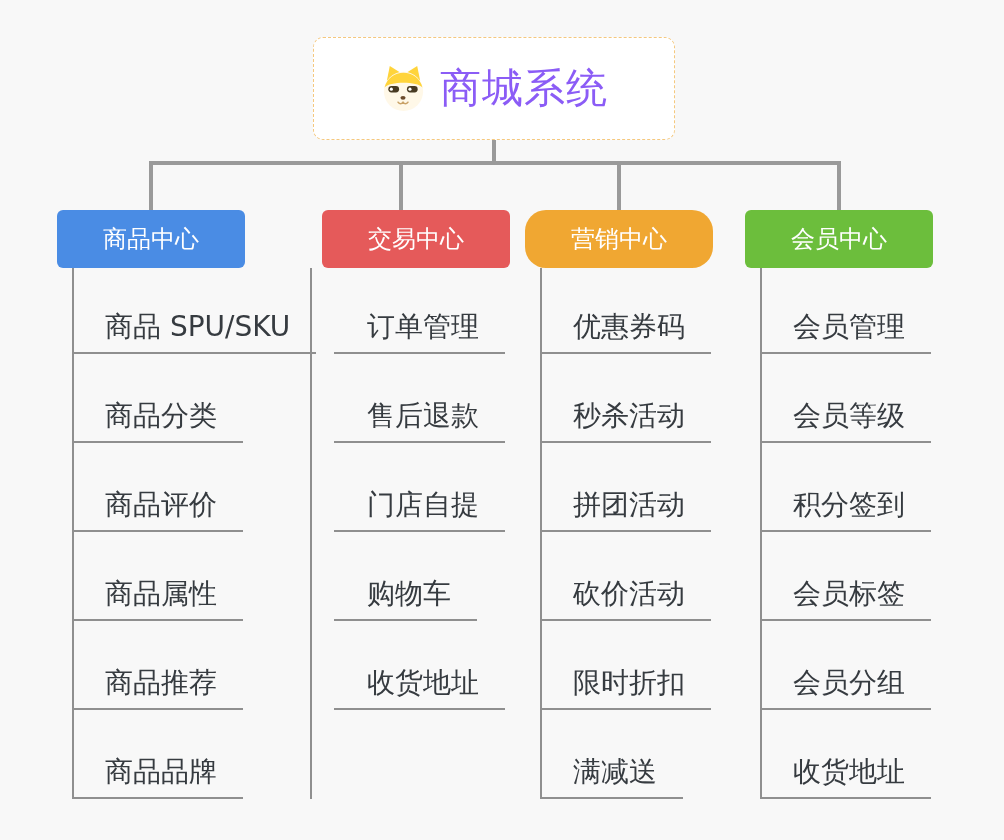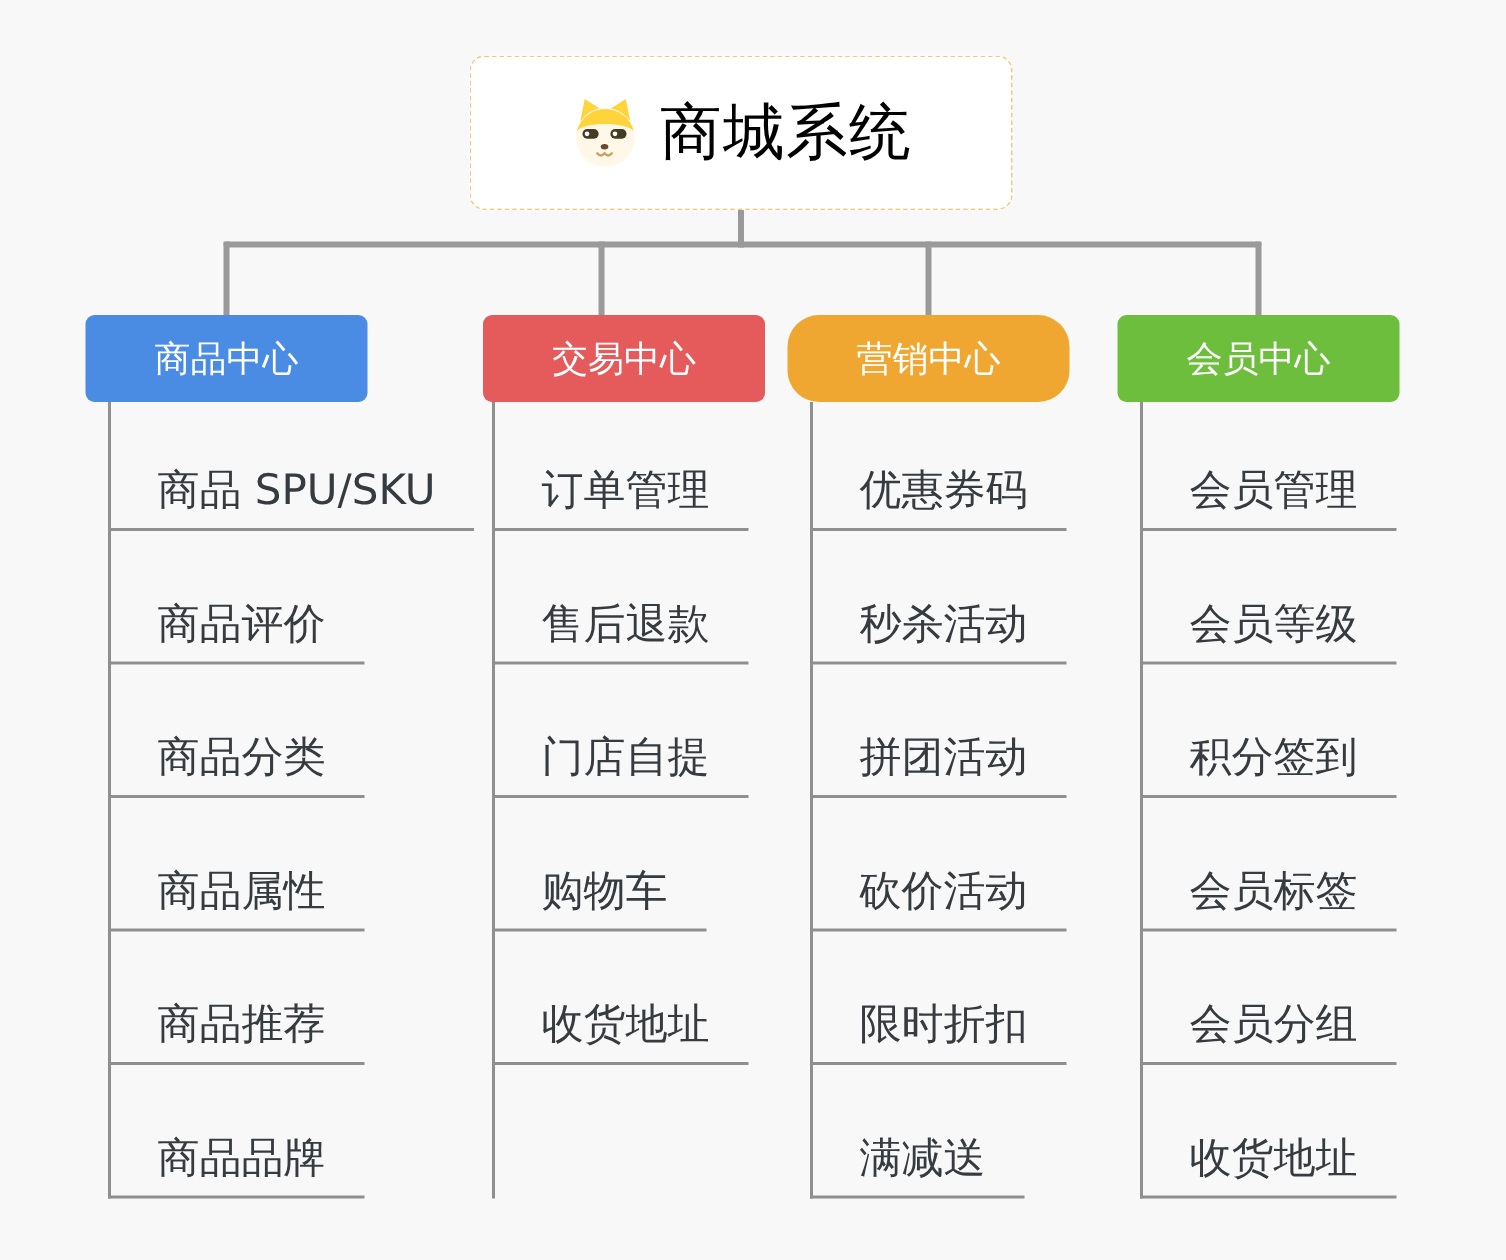--- a/index.html
+++ b/index.html
@@ -23,21 +23,21 @@
     border: 1px dashed #F5C87E;
     border-radius: 10px;
     display: flex;
     align-items: center;
     justify-content: center;
     gap: 13px;
   }
   .root-title {
     font-size: 41px;
     letter-spacing: 1px;
-    color: #000000;
+    color: #8b5cf6;
     white-space: nowrap;
   }
   .root-icon { width: 47px; height: 47px; display: block; }
 
   
   .conn { position: absolute; background: #9A9A9A; }
   .conn-root-drop   { left: 492px; top: 140px; width: 4px;  height: 25px; }
   .conn-bus         { left: 149px; top: 161px; width: 692px; height: 4px; border-radius: 2px; }
   .conn-drop        { top: 161px; width: 4px; height: 49px; }
   .conn-drop.d1 { left: 149px; }
@@ -65,21 +65,21 @@
   .branch-box.b4 { left: 745px; }
 
   
   .leaf-col {
     position: absolute;
     top: 268px;
     height: 531px;
     border-left: 2px solid #8F8F8F;
   }
   .leaf-col.c1 { left: 72px;  }
-  .leaf-col.c2 { left: 328px; }
+  .leaf-col.c2 { left: 310px; padding-left: 24px; }
   .leaf-col.c3 { left: 540px; }
   .leaf-col.c4 { left: 760px; }
 
   .leaf-item {
     height: 89px;
     display: flex;
     align-items: flex-end;
   }
   .leaf-item.first { height: 86px; }
   .leaf-label {
@@ -123,26 +123,26 @@
   <div class="branch-box b1" style="background: rgb(74, 140, 228);">商品中心</div>
   <div class="branch-box b2" style="background: rgb(229, 90, 90);">交易中心</div>
   <div class="branch-box b3" style="background: rgb(240, 167, 50);">营销中心</div>
   <div class="branch-box b4" style="background: rgb(108, 190, 60);">会员中心</div>
 
   <div class="leaf-col c1">
     <div class="leaf-item first">
         <span class="leaf-label">商品 SPU/SKU</span>
       </div>
     <div class="leaf-item">
+        <span class="leaf-label">商品分类</span>
+      </div>
+    <div class="leaf-item">
         <span class="leaf-label">商品评价</span>
       </div>
     <div class="leaf-item">
-        <span class="leaf-label">商品分类</span>
-      </div>
-    <div class="leaf-item">
         <span class="leaf-label">商品属性</span>
       </div>
     <div class="leaf-item">
         <span class="leaf-label">商品推荐</span>
       </div>
     <div class="leaf-item">
         <span class="leaf-label">商品品牌</span>
       </div>
   </div>
 

